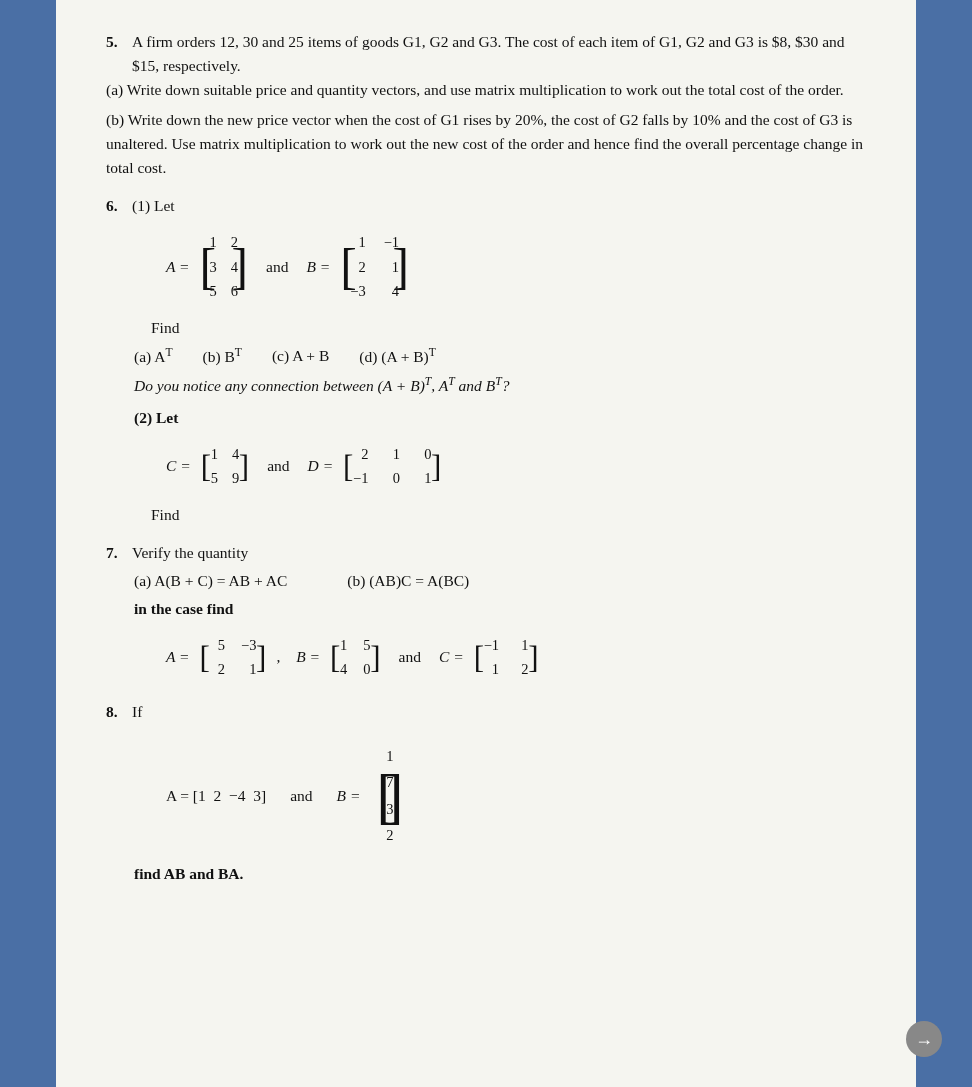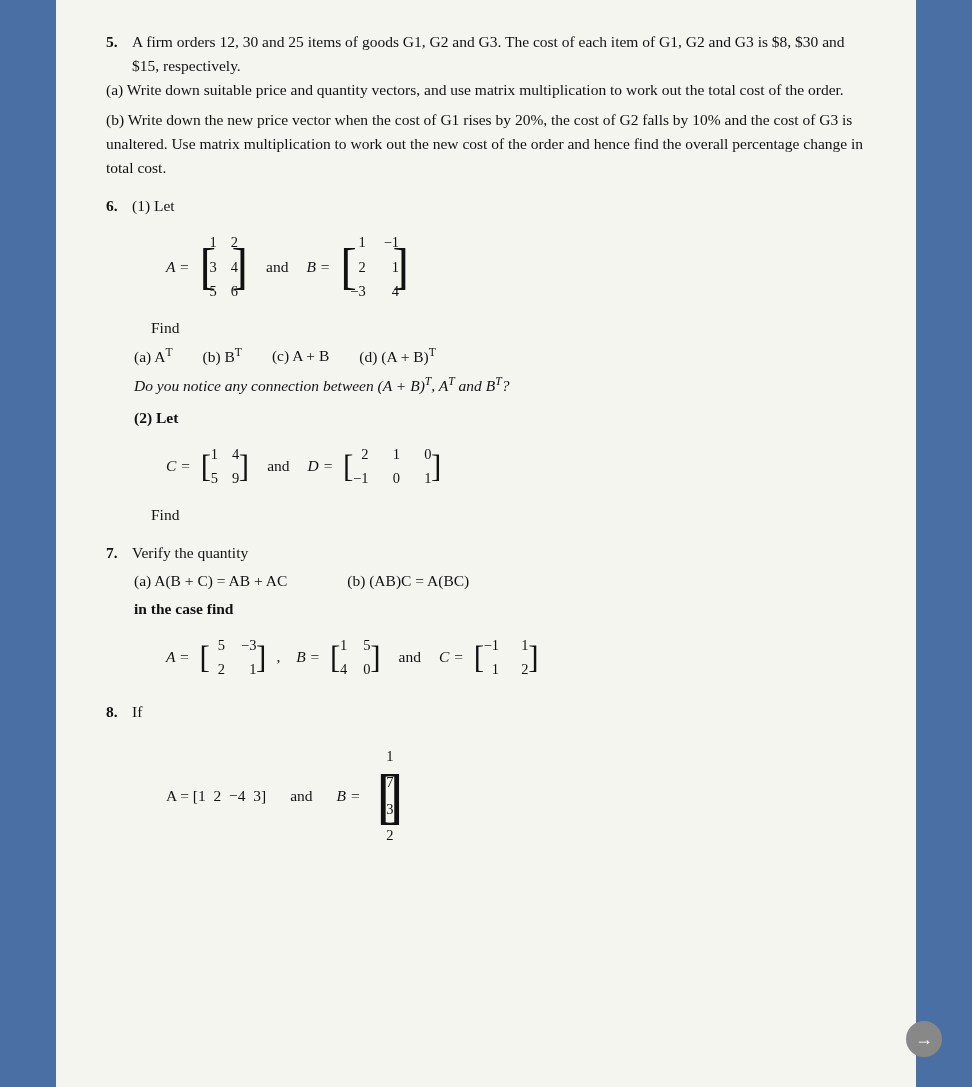--- a/index.html
+++ b/index.html
@@ -281,17 +281,20 @@
       <div class="matrix matrix-4row">
         <div class="matrix-grid grid-1x4" style="column-gap:0; row-gap: 2px; text-align:center;">
           <span class="matrix-cell">1</span>
           <span class="matrix-cell">7</span>
           <span class="matrix-cell">3</span>
           <span class="matrix-cell">2</span>
         </div>
       </div>
     </div>
 
+    <div class="indent-block">
+      <span>find AB and BA.</span>
+    </div>
   </div>
 
 </div>
 
 <div class="arrow-right">→</div>
 
 </body></html>

